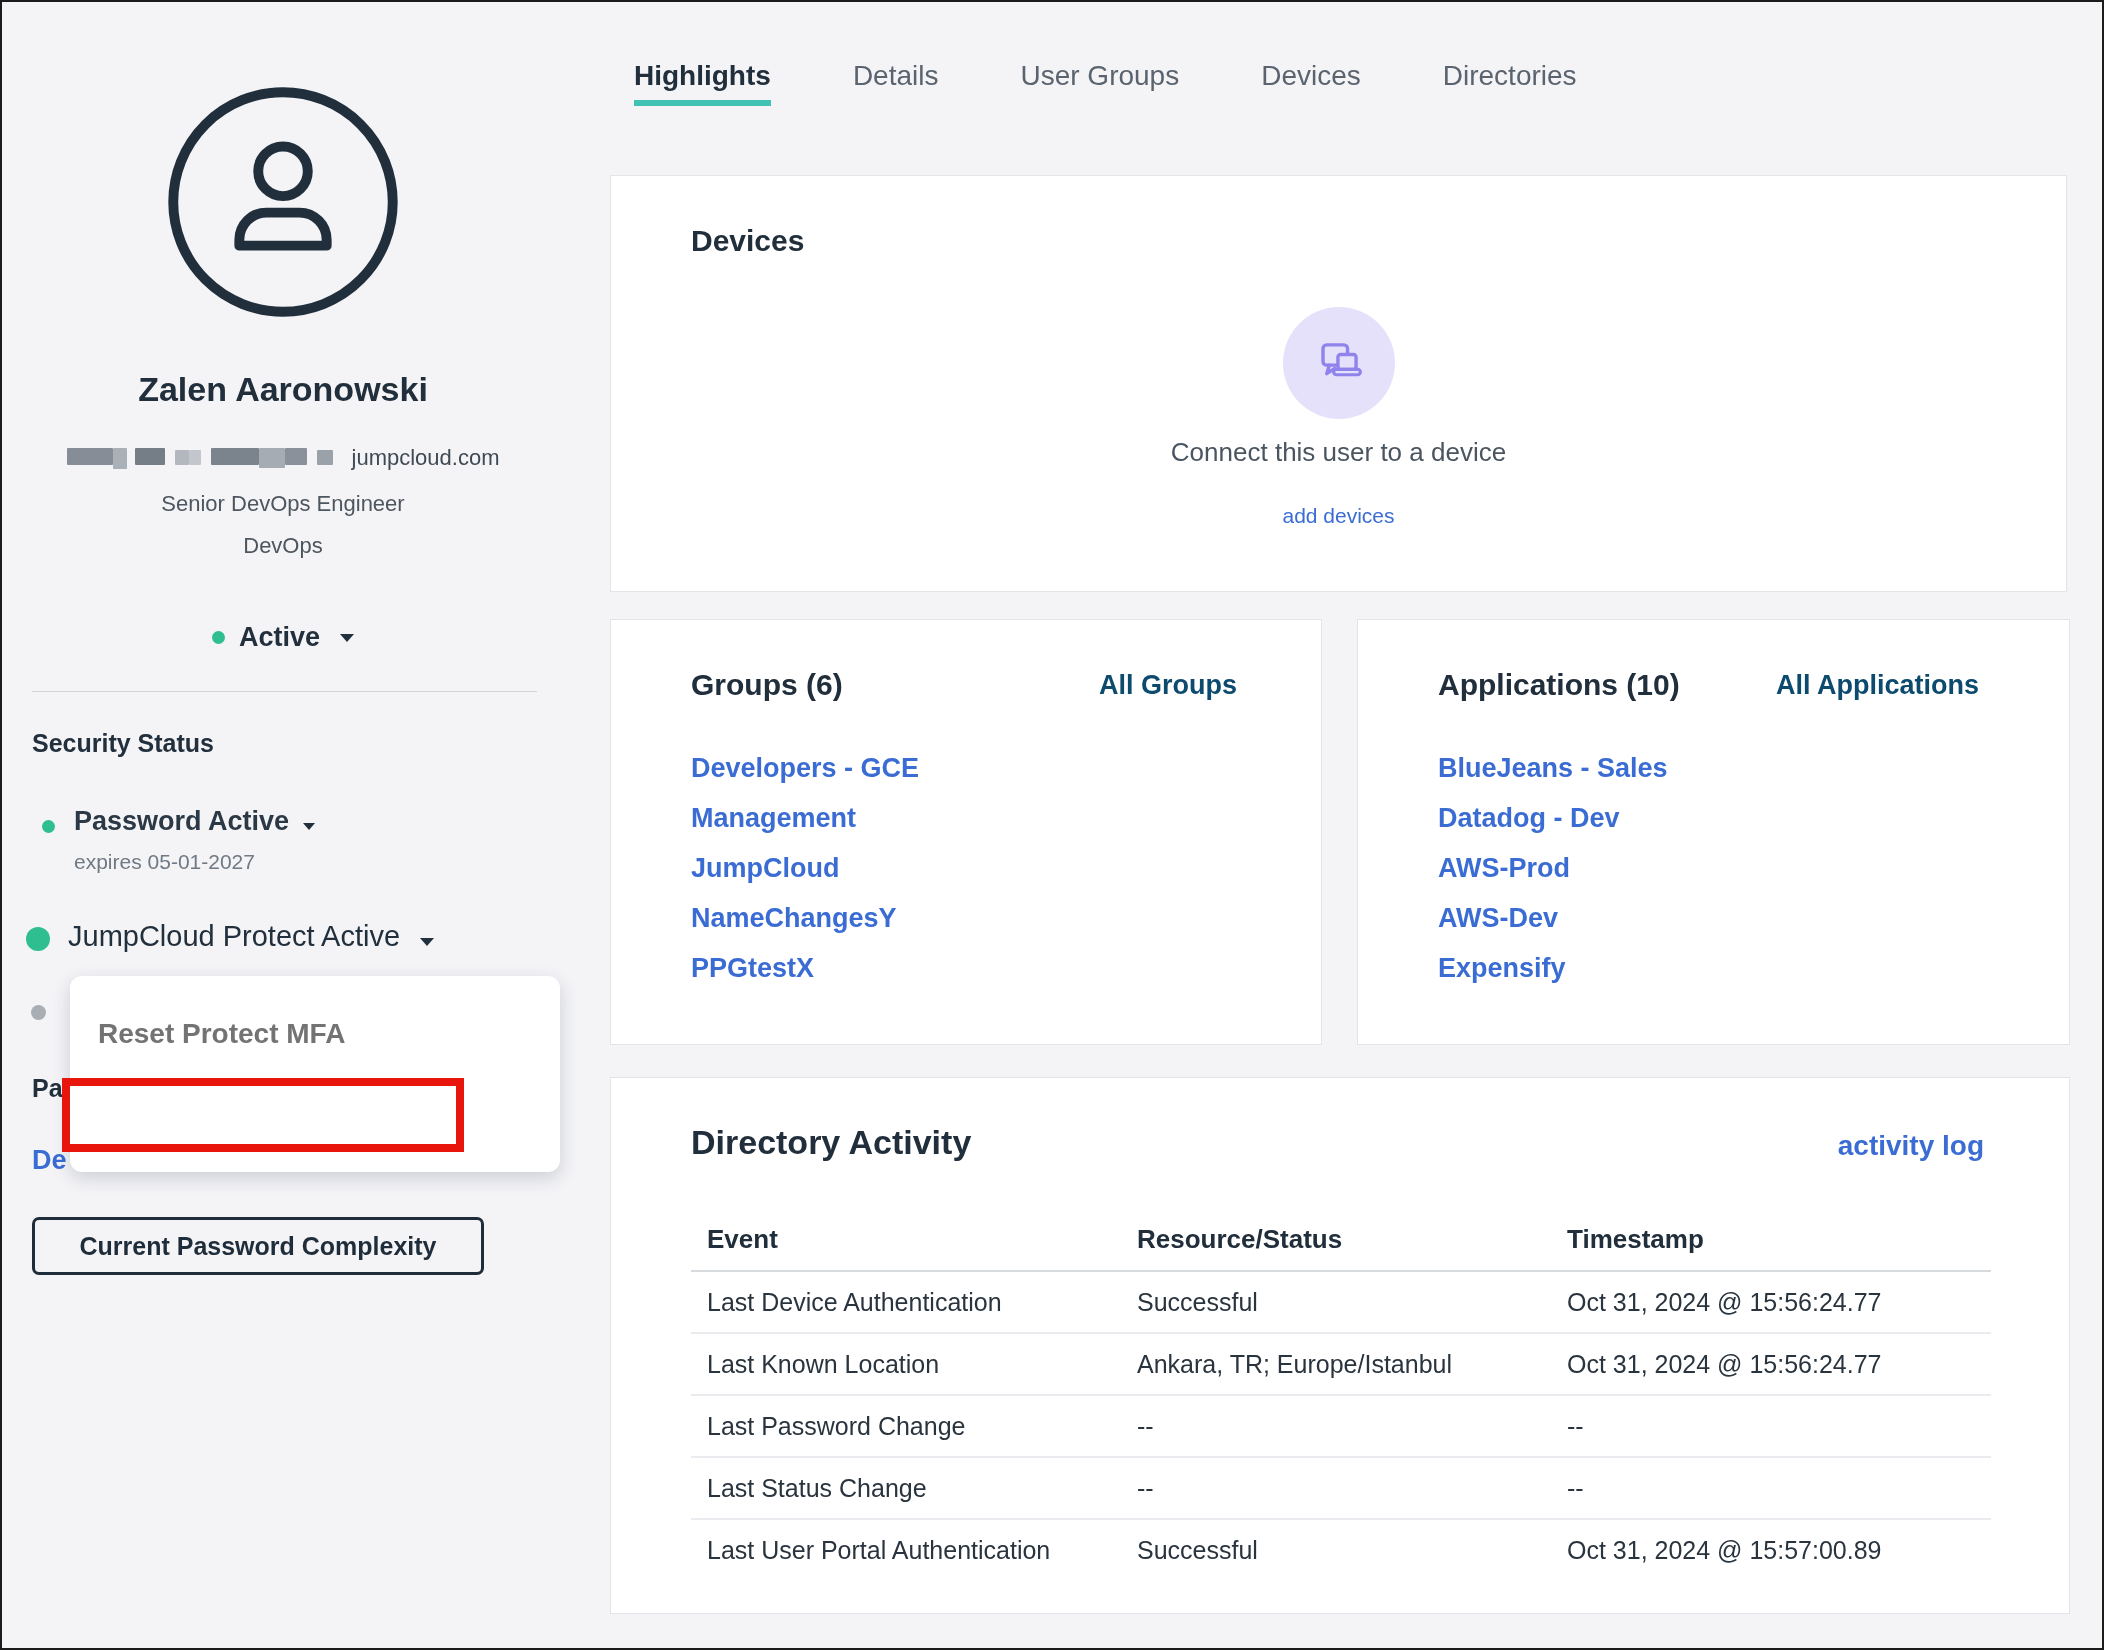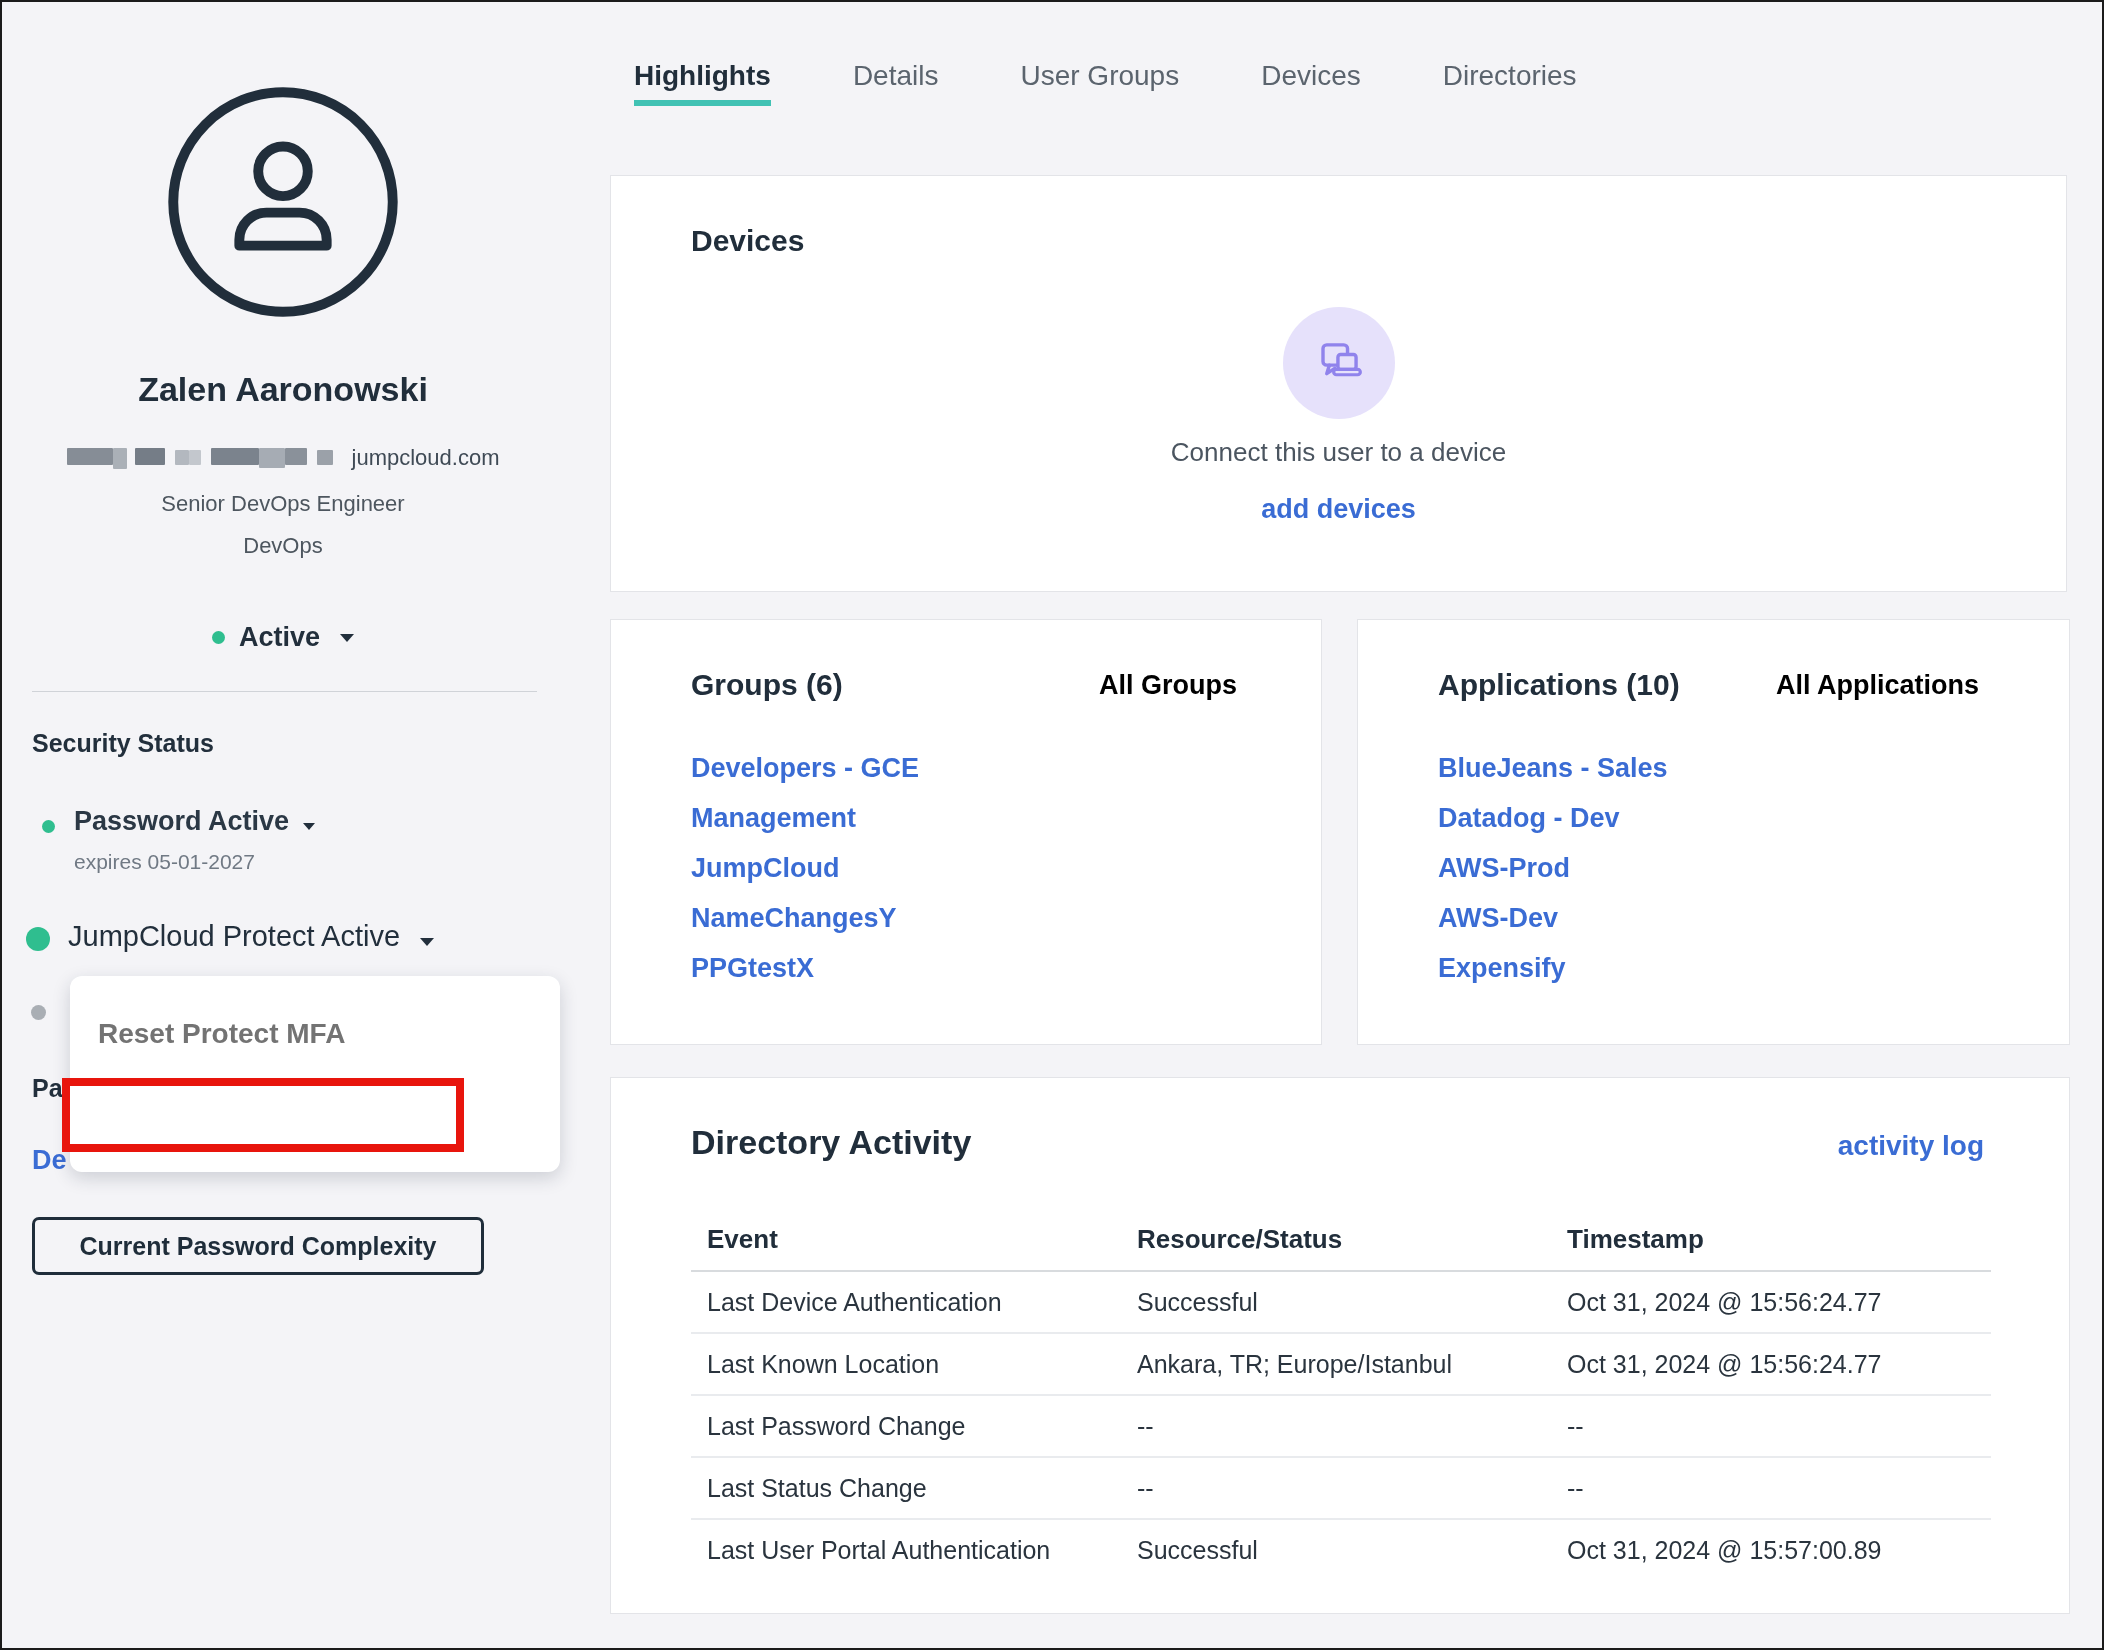--- a/index.html
+++ b/index.html
@@ -64,33 +64,33 @@
   .tab.active { color:#212e3b; font-weight:bold; }
   .tab.active::after { content:""; position:absolute; left:0; right:0; bottom:0; height:6px;
     background:#41c2b4; }
   
   .card { position:absolute; background:#ffffff; border:1px solid #e3e4e8; }
   .card-devices { left:608px; top:173px; width:1457px; height:417px; }
   .card-groups { left:608px; top:617px; width:712px; height:426px; }
   .card-apps { left:1355px; top:617px; width:713px; height:426px; }
   .card-activity { left:608px; top:1075px; width:1460px; height:537px; }
   .card-title { position:absolute; left:80px; top:48px; font-size:30px; font-weight:bold; color:#212e3b; }
-  .card-link { position:absolute; top:50px; font-size:27px; font-weight:bold; color:#000000; cursor:pointer;text-align:right; }
+  .card-link { position:absolute; top:50px; font-size:27px; font-weight:bold; color:#0c4a6e; cursor:pointer;text-align:right; }
   .card-groups .card-link { right:84px; }
   .card-apps .card-link { right:90px; }
   .link-list { position:absolute; left:80px; top:135px; list-style:none; margin:0; padding:0; }
   .link-list li { height:27px; line-height:27px; margin-bottom:23px; }
   .link-list a { font-size:27px; font-weight:bold; color:#3a6cd4; text-decoration:none; cursor:pointer; }
   
   .devices-empty { position:absolute; left:0; top:131px; width:100%;
     display:flex; flex-direction:column; align-items:center; }
   .device-icon-circle { width:112px; height:112px; border-radius:50%; background:#e6e1fb;
     display:flex; align-items:center; justify-content:center; }
   .connect-text { margin-top:18px; font-size:26px; color:#4b5560; }
-  .add-devices-link { margin-top:26px; font-size:27px; font-weight:bold; color:#3a6cd4; cursor:pointer; }
+  .add-devices-link { margin-top:36px; font-size:21px; font-weight:normal; color:#3a6cd4; cursor:pointer; }
   
   .activity-title { position:absolute; left:80px; top:45px; font-size:34px; font-weight:bold; color:#212e3b; }
   .activity-log-link { position:absolute; right:85px; top:52px; font-size:28px; font-weight:bold;
     color:#3a6cd4; cursor:pointer; }
   .activity-table { position:absolute; left:80px; top:140px; width:1300px; }
   .at-header, .at-row { display:grid; grid-template-columns:430px 430px 1fr; }
   .at-header > div { height:52px; line-height:42px; padding-left:16px;
     font-size:26px; font-weight:bold; color:#212e3b; }
   .at-header { border-bottom:2px solid #d8dbde; }
   .at-row > div { height:60px; line-height:60px; padding-left:16px;

